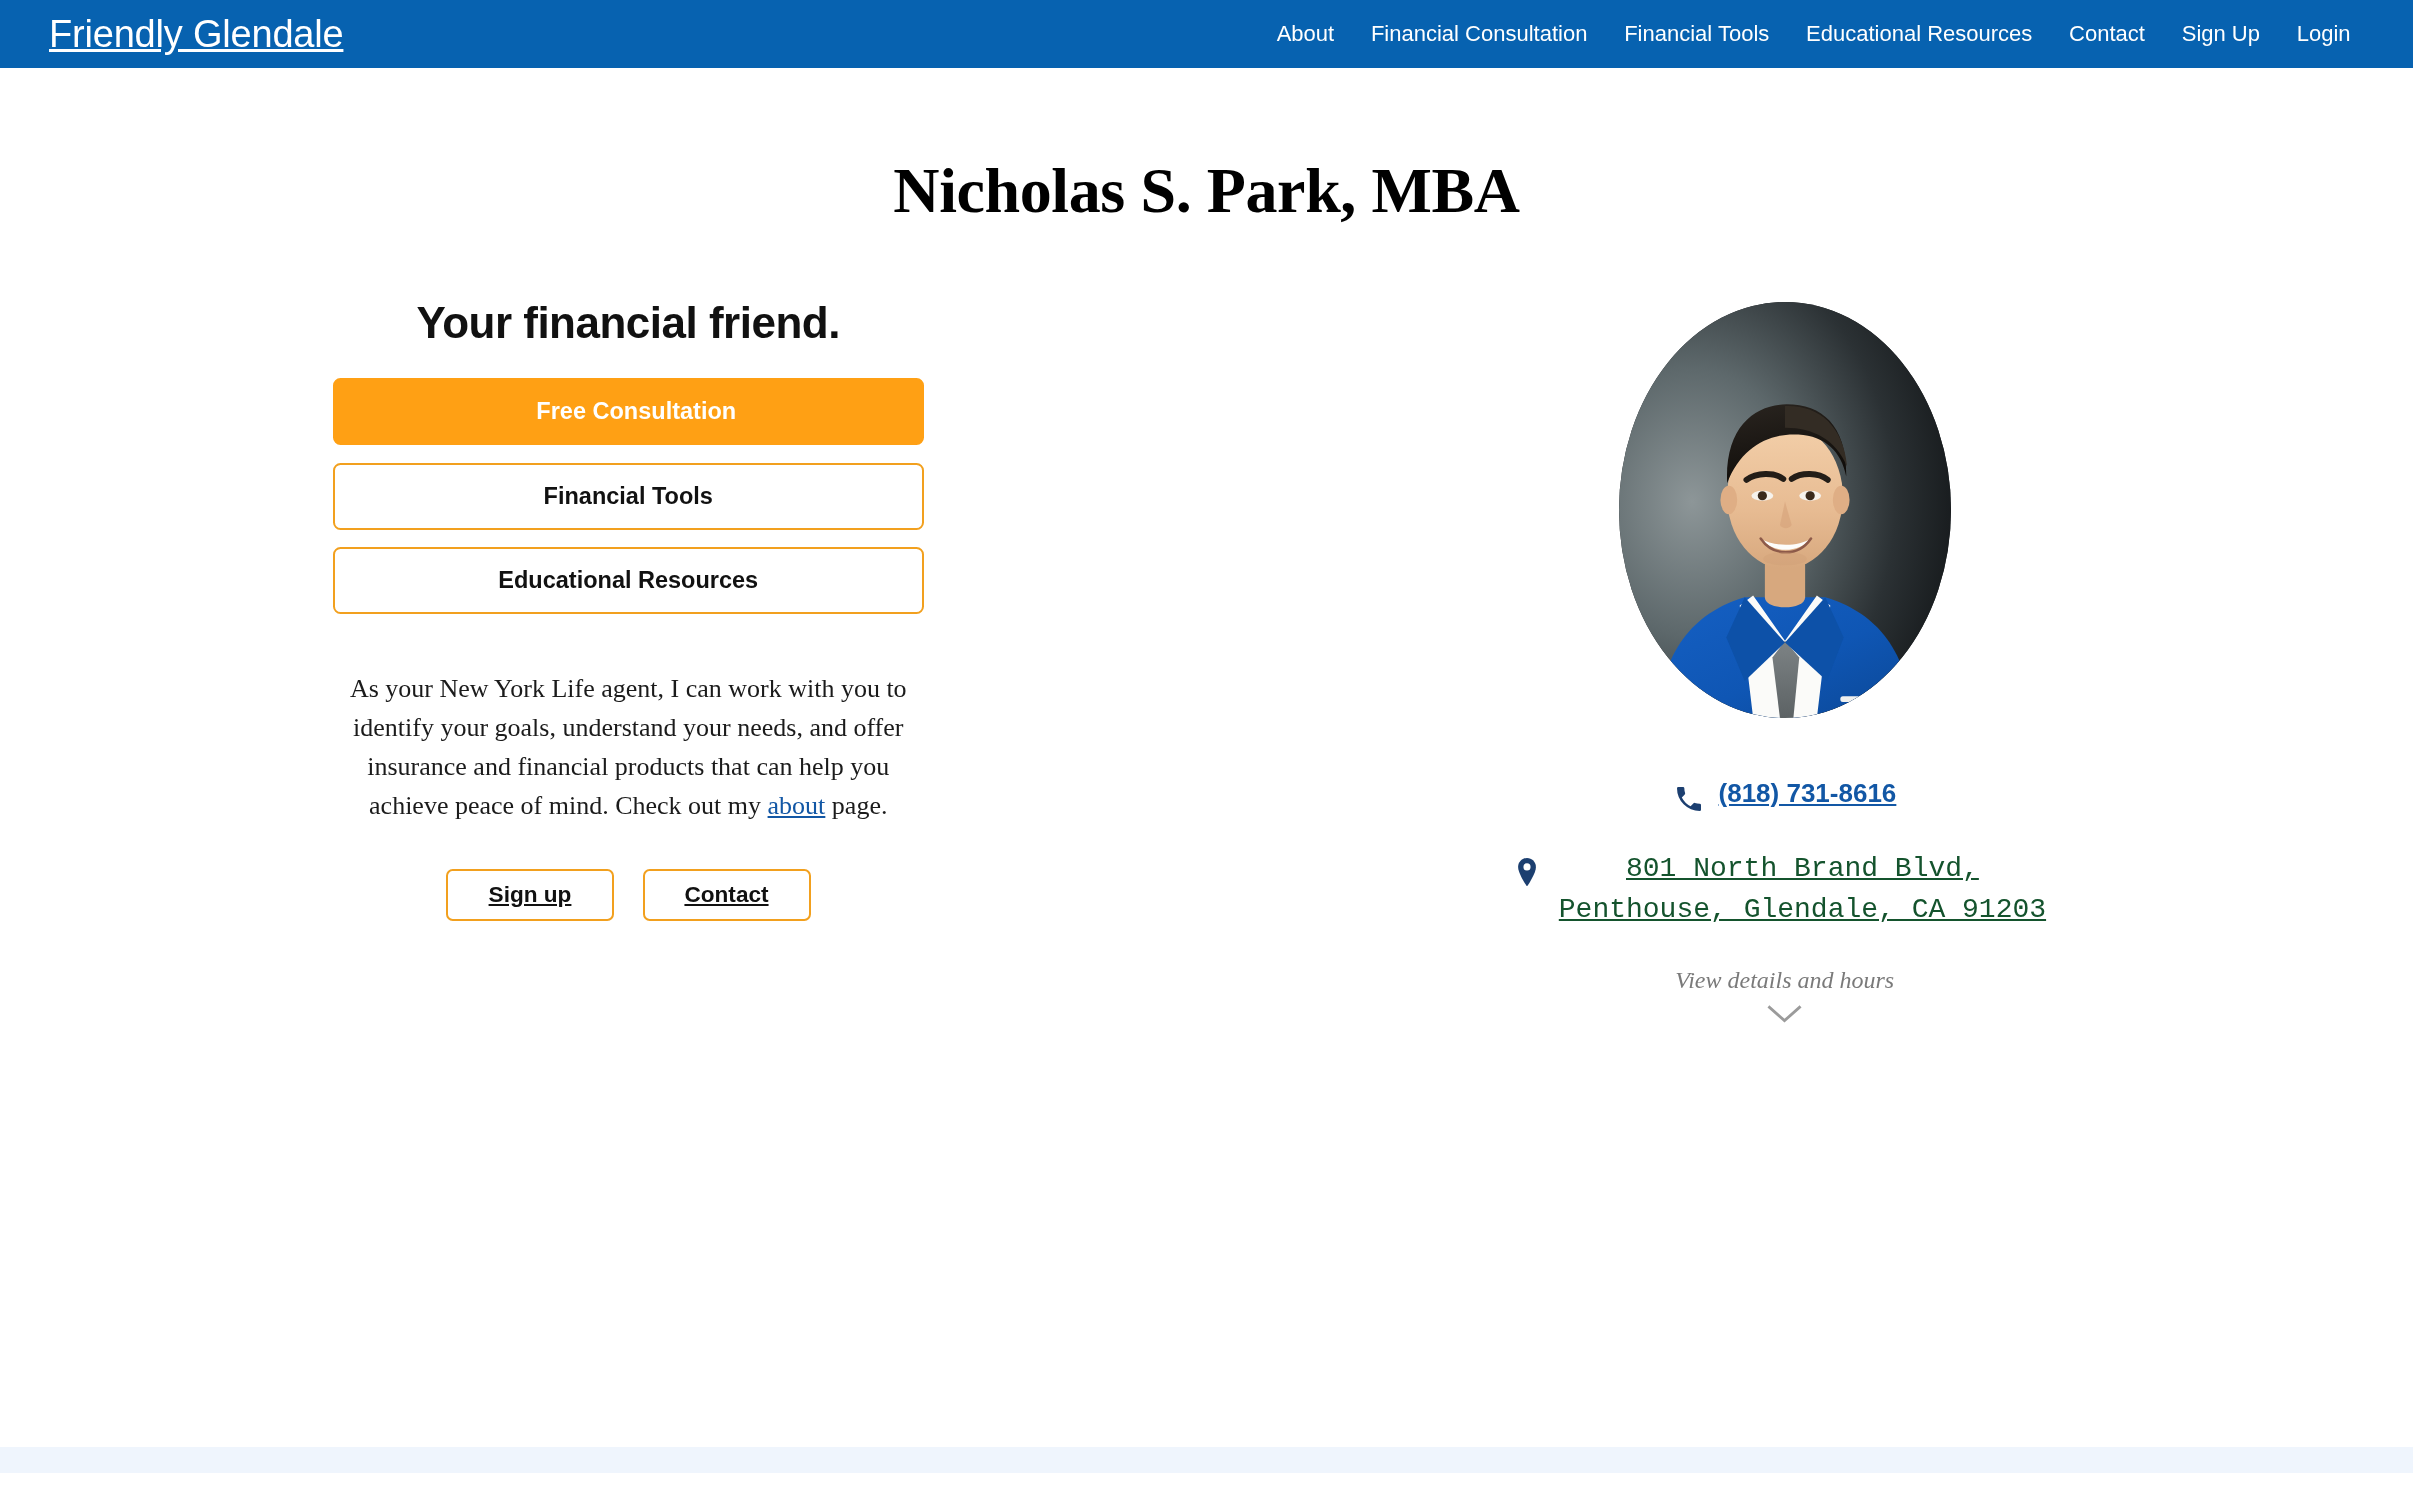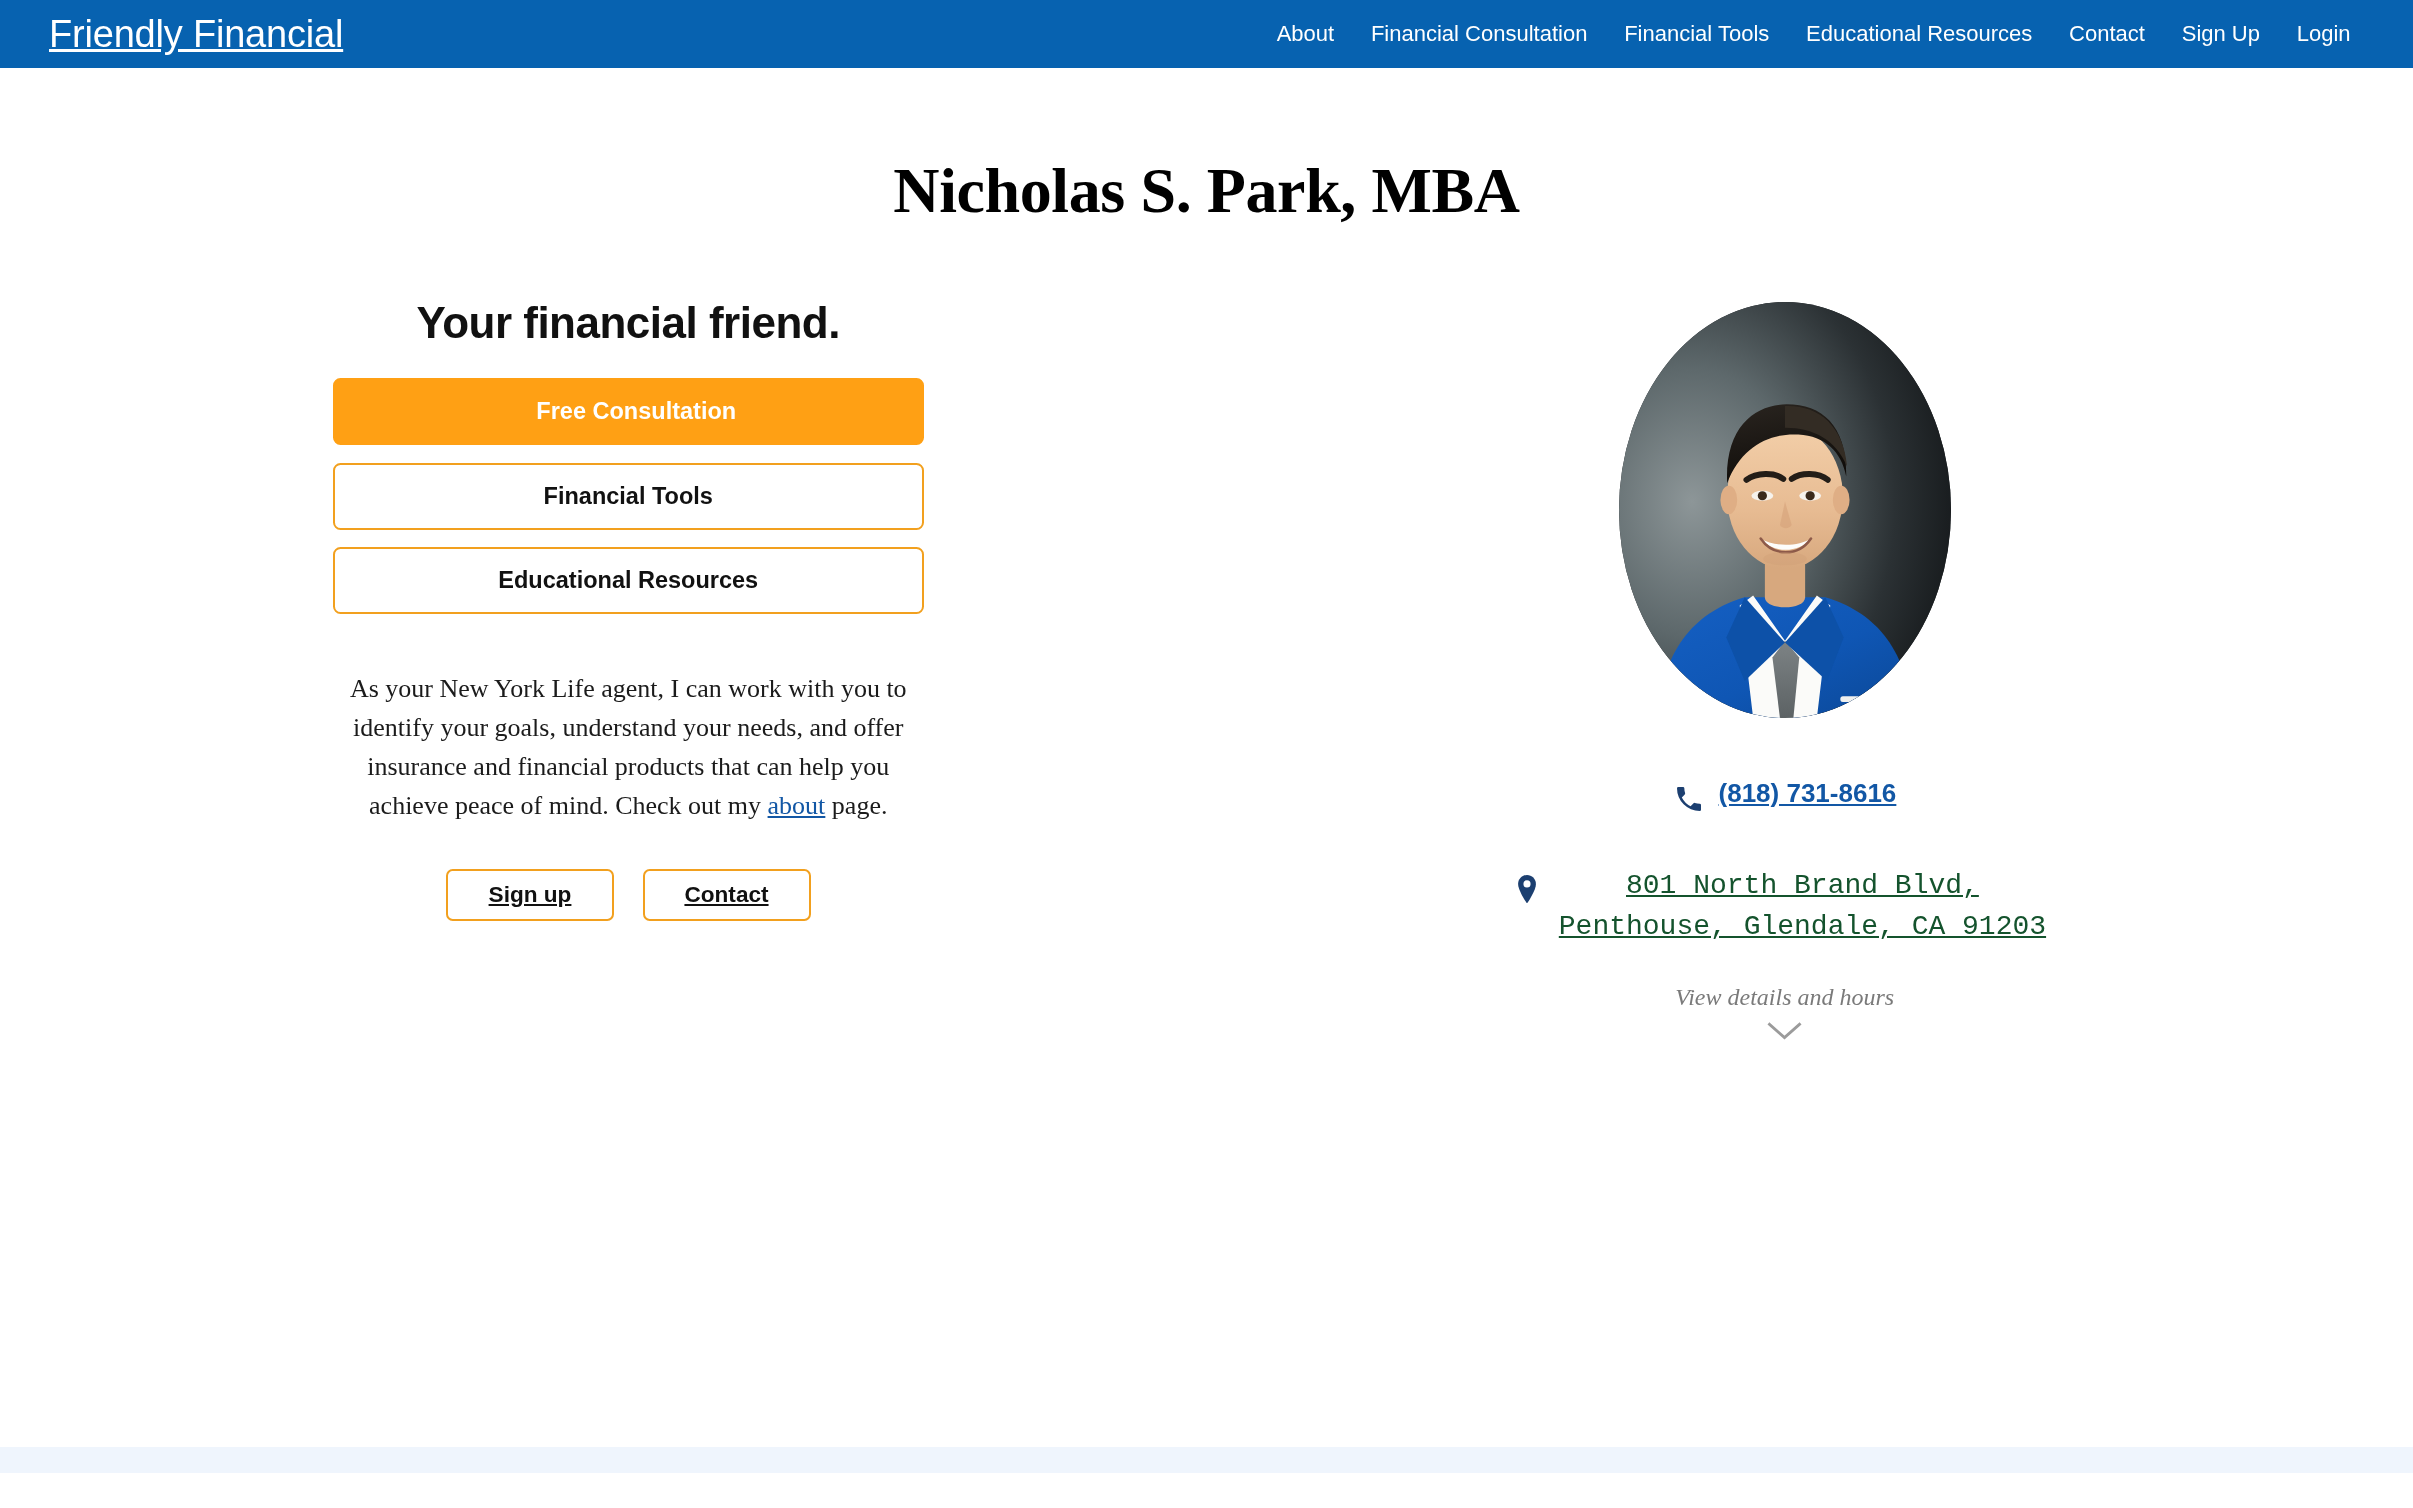--- a/index.html
+++ b/index.html
@@ -199,21 +199,21 @@
     width: 100%;
   }
 
   .contact-row {
     display: flex;
     align-items: flex-start;
     justify-content: center;
     gap: 13.4px;
   }
 
-  .phone-row { margin-bottom: 51px; }
+  .phone-row { margin-bottom: 34px; }
 
   .icon-phone, .icon-pin {
     flex: 0 0 auto;
     display: inline-flex;
     align-items: center;
     justify-content: center;
   }
   .icon-phone { width: 32px; height: 32px; margin-top: 6.7px; }
   .icon-pin   { width: 22px; height: 28.5px; margin-top: 8.4px; }
 
@@ -260,21 +260,21 @@
     top: 1447px;
     width: 2413px;
     height: 26px;
     background: #eff5fd;
   }
 </style>
 </head>
 <body>
 
 <nav class="navbar">
-  <a class="brand" href="#">Friendly Financial</a>
+  <a class="brand" href="#">Friendly Glendale</a>
 
   <div class="nav-links">
     <a class="nav-link" href="#">About</a>
     <a class="nav-link" href="#">Financial Consultation</a>
     <a class="nav-link" href="#">Financial Tools</a>
     <a class="nav-link" href="#">Educational Resources</a>
     <a class="nav-link" href="#">Contact</a>
     <a class="nav-link" href="#">Sign Up</a>
     <a class="nav-link" href="#">Login</a>
   </div>

